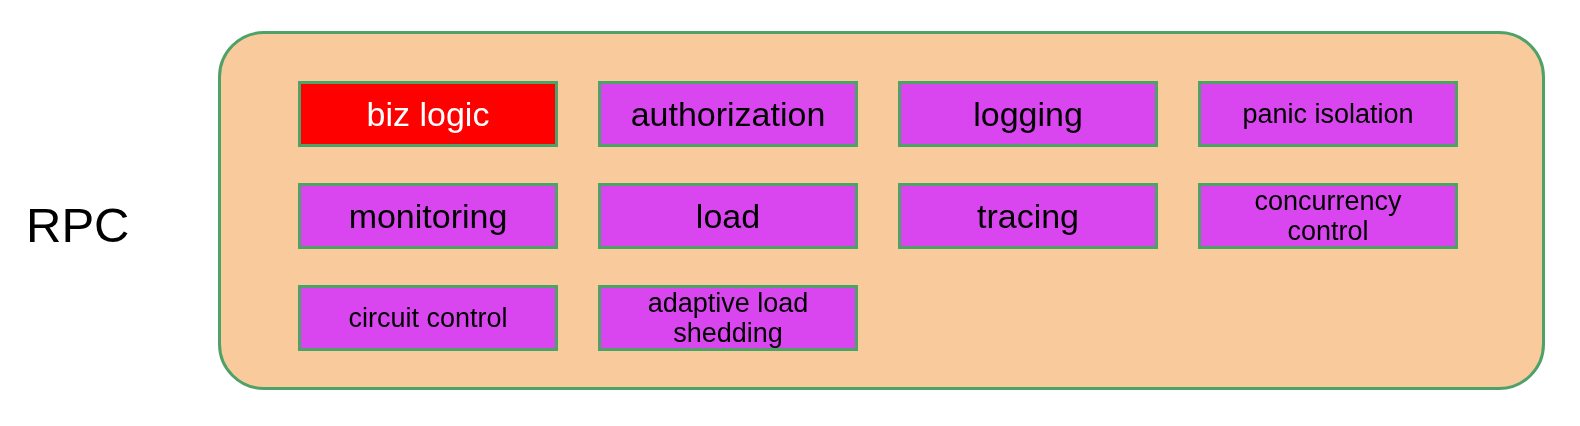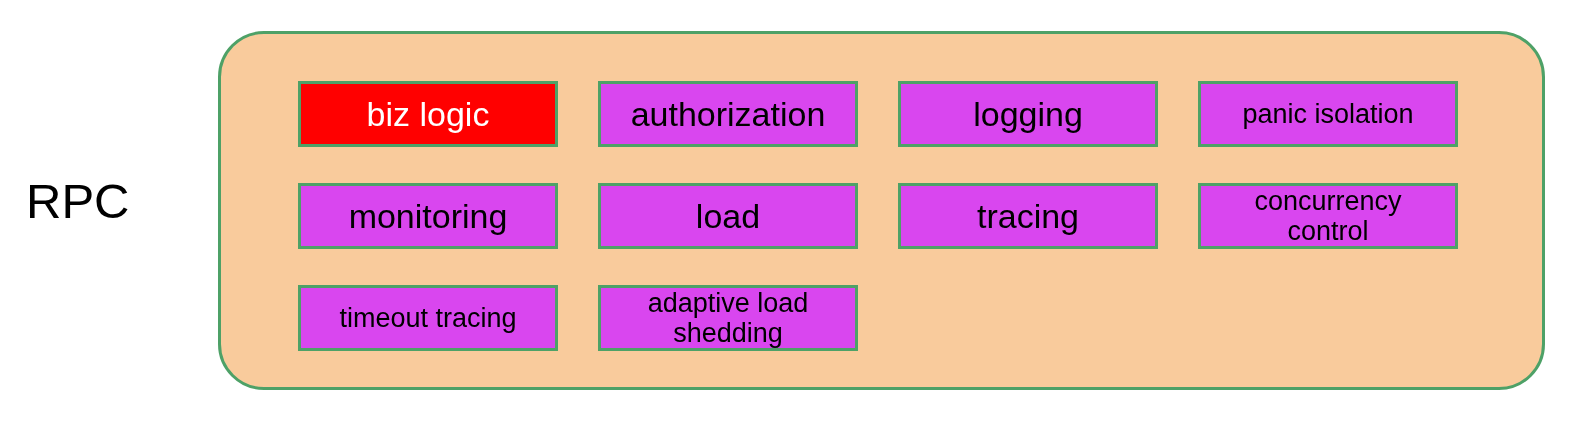--- a/index.html
+++ b/index.html
@@ -11,21 +11,21 @@
   .canvas {
     position: relative;
     width: 1580px;
     height: 426px;
     background: #ffffff;
     overflow: hidden;
   }
   .rpc-label {
     position: absolute;
     left: 26px;
-    top: 172px;
+    top: 196px;
     font-size: 49px;
     line-height: 1.2;
     color: #000000;
     letter-spacing: 0px;
   }
   .rpc-container {
     position: absolute;
     left: 218px;
     top: 31px;
     width: 1327px;
@@ -86,21 +86,21 @@
 
       <div class="cell">monitoring</div>
 
       <div class="cell">load</div>
 
       <div class="cell">tracing</div>
 
       <div class="cell small">concurrency
 control</div>
 
-      <div class="cell small">timeout tracing</div>
+      <div class="cell small">circuit control</div>
 
 
       <div class="cell small">adaptive load
 shedding</div>
 
     </div>
   </div>
 </div>
 
 </body></html>

